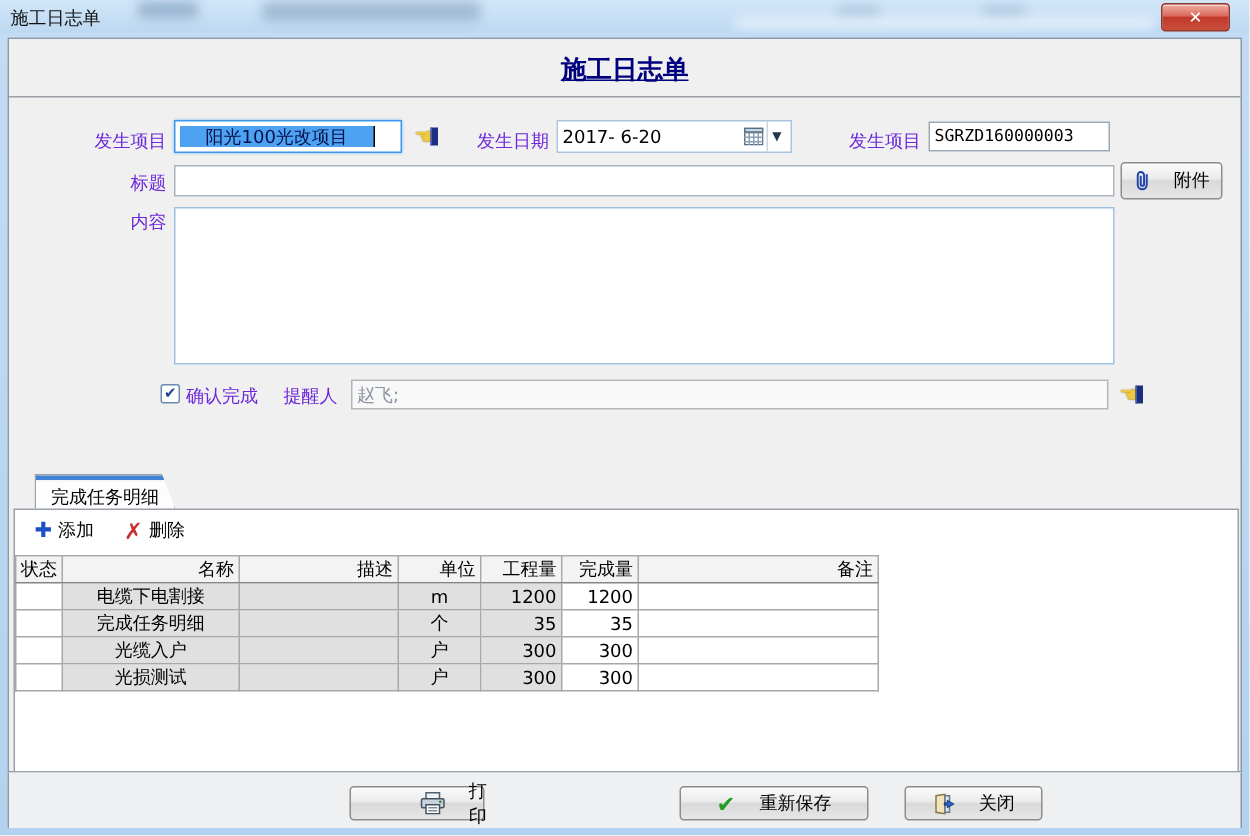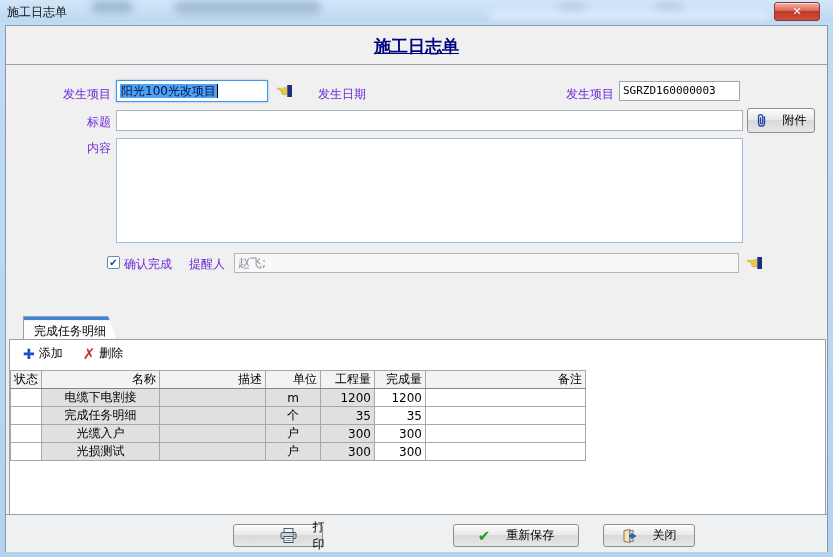--- a/index.html
+++ b/index.html
@@ -26,21 +26,21 @@
   .heading-band { position:absolute; left:0; top:0; width:100%; height:39px;
                   border-bottom:1px solid #9aa0a6; }
   .heading { position:absolute; width:100%; top:9px; text-align:center;
              font-size:17px; font-weight:bold; color:#00007f; text-decoration:underline; }
 
   
   .lbl { position:absolute; text-align:right; color:#6d28d9; }
   .inp { position:absolute; background:#fff; border:1px solid #a9c4dd; height:22px;
          line-height:20px; padding:0 3px; font-size:12px; }
   .inp-focus { border:1px solid #3b97f0; box-shadow:0 0 2px rgba(60,150,240,.6); }
-  .sel-text { background:#4da3f2; color:#06104a; padding:0 1px; border-right:1px solid #000; }
+  .sel-text { background:#4da3f2; color:#06104a; padding:0 17px; border-right:1px solid #000; }
   .date-combo { display:flex; align-items:center; }
   .date-val { flex:1; }
   .cal-icon { margin-right:2px; }
   .dd-arrow { font-size:8px; color:#24364c; padding:0 3px; border-left:1px solid #c8d6e4; }
   .textarea { position:absolute; background:#fff; border:1px solid #9ebfdf; }
   .btn { border:1px solid #8c8c8c; border-radius:3px;
          background:linear-gradient(#fbfbfb,#eaeaea 45%,#d9d9d9 50%,#e6e6e6);
          display:flex; align-items:center; justify-content:center; gap:16px;
          font-size:12px; color:#000; box-shadow:inset 0 1px 0 #fff; }
   .attach-btn { position:absolute; left:741px; top:82px; width:68px; height:25px; }
@@ -107,20 +107,31 @@
   <div class="panel">
     <div class="heading-band">
       <div class="heading">施工日志单</div>
     </div>
 
     <span class="lbl" style="left:20px;top:60px;width:85px;">发生项目</span>
     <div class="inp inp-focus" style="left:110px;top:54px;width:152px;"><span class="sel-text">阳光100光改项目</span></div>
     <span class="hand-icon" style="left:270px;top:58px;">☚<span class="book"></span></span>
 
     <span class="lbl" style="left:300px;top:60px;width:60px;">发生日期</span>
+    <div class="inp date-combo" style="left:365px;top:54px;width:157px;">
+      <span class="date-val">2017- 6-20</span>
+      <span class="cal-icon">
+        <svg width="13" height="12" viewBox="0 0 13 12">
+            <rect x="0.5" y="0.5" width="12" height="11" fill="#fff" stroke="#5a6f84"></rect>
+            <path d="M0 3.5h13M0 6.5h13M0 9.5h13M3.5 3v9M6.5 3v9M9.5 3v9" stroke="#8aa0b4" stroke-width="1"></path>
+            <rect x="0.5" y="0.5" width="12" height="2.5" fill="#c7d8e8" stroke="#5a6f84"></rect>
+          </svg>
+      </span>
+      <span class="dd-arrow">▼</span>
+    </div>
 
     <span class="lbl" style="left:548px;top:60px;width:60px;">发生项目</span>
     <div class="inp" style="left:613px;top:55px;width:121px;height:20px;line-height:18px;border-color:#9aa8b6;font-family:'DejaVu Sans Mono',monospace;font-size:11px;">SGRZD160000003</div>
 
     <span class="lbl" style="left:55px;top:88px;width:50px;">标题</span>
     <div class="inp" style="left:110px;top:84px;width:627px;height:21px;border-color:#aab4bd;"></div>
     <div class="btn attach-btn">
       <span>
         <svg width="11" height="15" viewBox="0 0 11 15">
             <path d="M8.5 3.2 v7 a3 3 0 0 1 -6 0 V3.8 a2.1 2.1 0 0 1 4.2 0 v6 a1.1 1.1 0 0 1 -2.2 0 V4.2" fill="none" stroke="#2244aa" stroke-width="1.3"></path>

